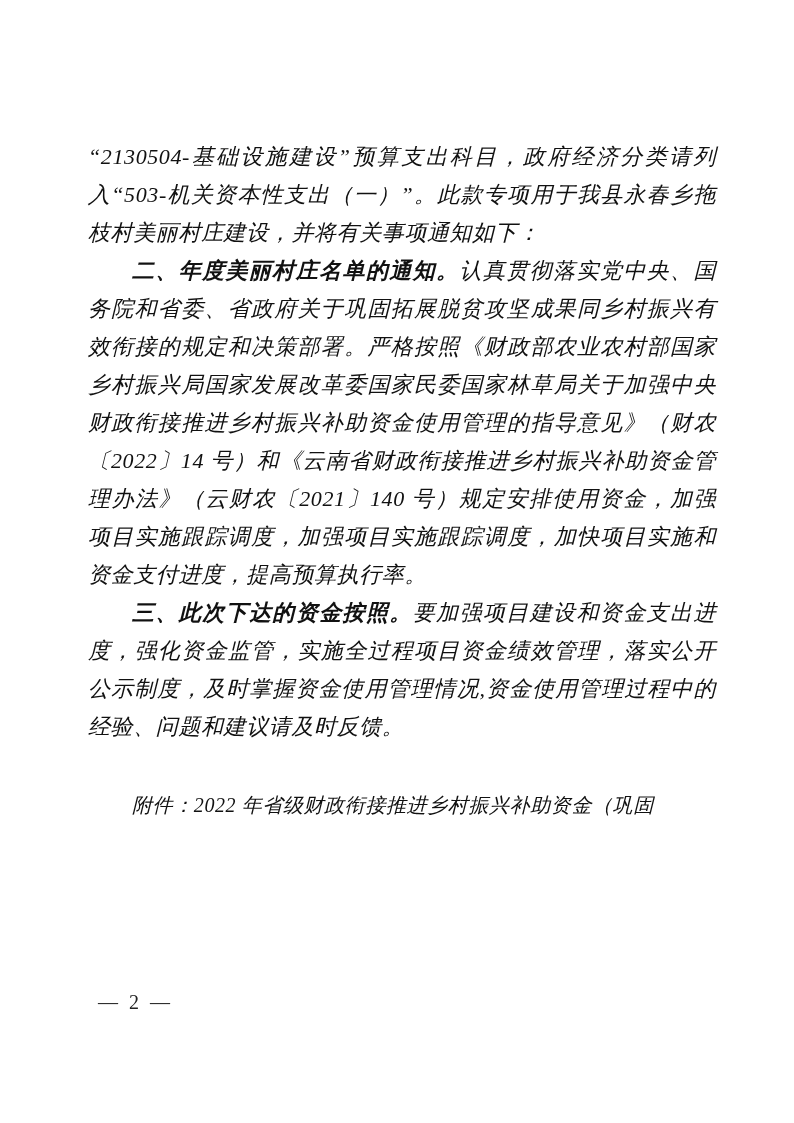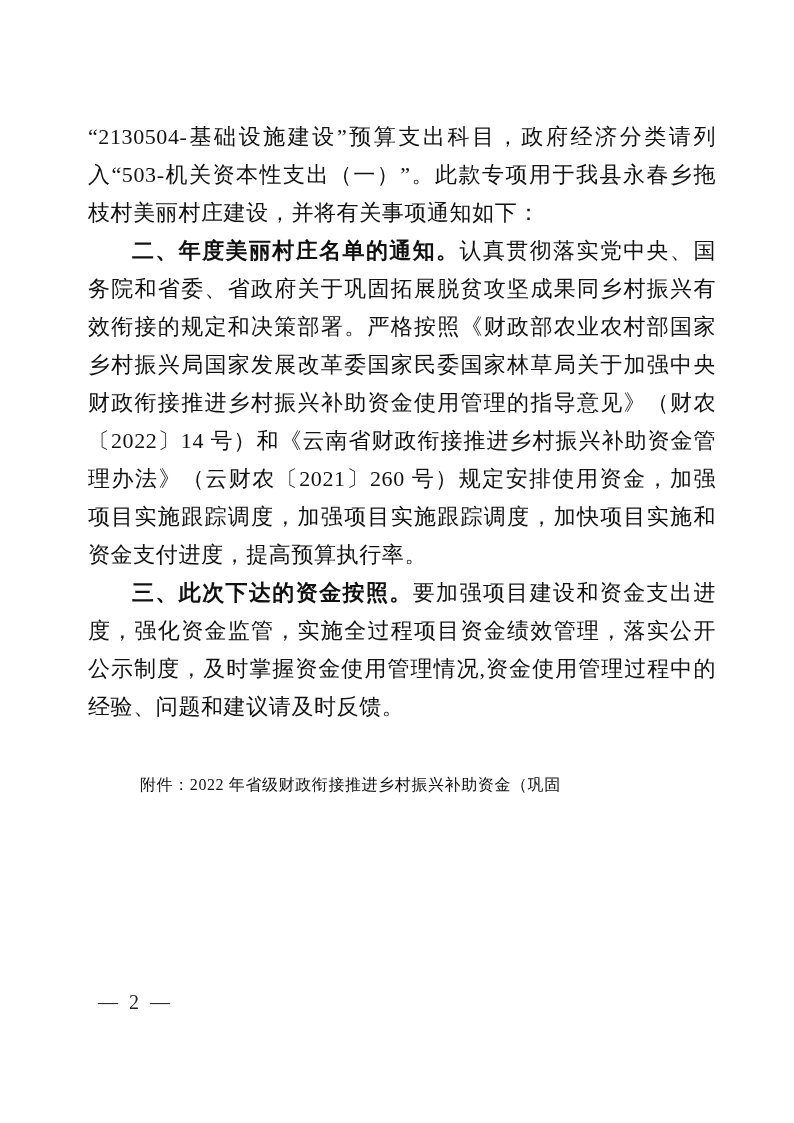--- a/index.html
+++ b/index.html
@@ -8,42 +8,43 @@
     height: 1123px;
     background: #ffffff;
     position: relative;
     overflow: hidden;
     color: #111111;
     font-family: "Liberation Serif", "DejaVu Serif", serif;
   }
   .doc-body {
     position: absolute;
     left: 88px;
-    top: 118px;
+    top: 138px;
     width: 628px;
+    font-style: italic;
   }
   .para {
     margin: 0;
     font-size: 22px;
     line-height: 38px;
     text-align: justify;
     text-justify: inter-ideograph;
     letter-spacing: 0.6px;
     word-break: break-all;
   }
   .para.indent { text-indent: 44px; }
   .run { font-weight: normal; }
   .heading-run {
     font-family: "Liberation Sans", "DejaVu Sans", sans-serif;
     font-weight: 700;
   }
   .attachment {
-    margin: 8px;
+    margin: 0;
     margin-top: 40px;
-    font-size: 16px;
+    font-size: 20px;
     line-height: 38px;
     text-indent: 44px;
     letter-spacing: 0.6px;
     text-align: justify;
     word-break: break-all;
   }
   .page-number {
     position: absolute;
     left: 98px;
     top: 991px;
@@ -51,18 +52,18 @@
     letter-spacing: 3px;
     color: #222222;
   }
 </style>
 </head>
 <body>
 
 <div class="doc-body">
 
   <p class="para"><span class="run">“2130504-基础设施建设”预算支出科目，政府经济分类请列入“503-机关资本性支出（一）”。此款专项用于我县永春乡拖枝村美丽村庄建设，并将有关事项通知如下：</span></p>
-    <p class="para indent"><span class="run heading-run">二、年度美丽村庄名单的通知。</span><span class="run">认真贯彻落实党中央、国务院和省委、省政府关于巩固拓展脱贫攻坚成果同乡村振兴有效衔接的规定和决策部署。严格按照《财政部农业农村部国家乡村振兴局国家发展改革委国家民委国家林草局关于加强中央财政衔接推进乡村振兴补助资金使用管理的指导意见》（财农〔2022〕14 号）和《云南省财政衔接推进乡村振兴补助资金管理办法》（云财农〔2021〕260 号）规定安排使用资金，加强项目实施跟踪调度，加强项目实施跟踪调度，加快项目实施和资金支付进度，提高预算执行率。</span></p>
+    <p class="para indent"><span class="run heading-run">二、年度美丽村庄名单的通知。</span><span class="run">认真贯彻落实党中央、国务院和省委、省政府关于巩固拓展脱贫攻坚成果同乡村振兴有效衔接的规定和决策部署。严格按照《财政部农业农村部国家乡村振兴局国家发展改革委国家民委国家林草局关于加强中央财政衔接推进乡村振兴补助资金使用管理的指导意见》（财农〔2022〕14 号）和《云南省财政衔接推进乡村振兴补助资金管理办法》（云财农〔2021〕140 号）规定安排使用资金，加强项目实施跟踪调度，加强项目实施跟踪调度，加快项目实施和资金支付进度，提高预算执行率。</span></p>
     <p class="para indent"><span class="run heading-run">三、此次下达的资金按照。</span><span class="run">要加强项目建设和资金支出进度，强化资金监管，实施全过程项目资金绩效管理，落实公开公示制度，及时掌握资金使用管理情况,资金使用管理过程中的经验、问题和建议请及时反馈。</span></p>
     <p class="attachment">附件：2022 年省级财政衔接推进乡村振兴补助资金（巩固</p>
 </div>
 
 <div class="page-number">— 2 —</div>
 
 </body></html>

